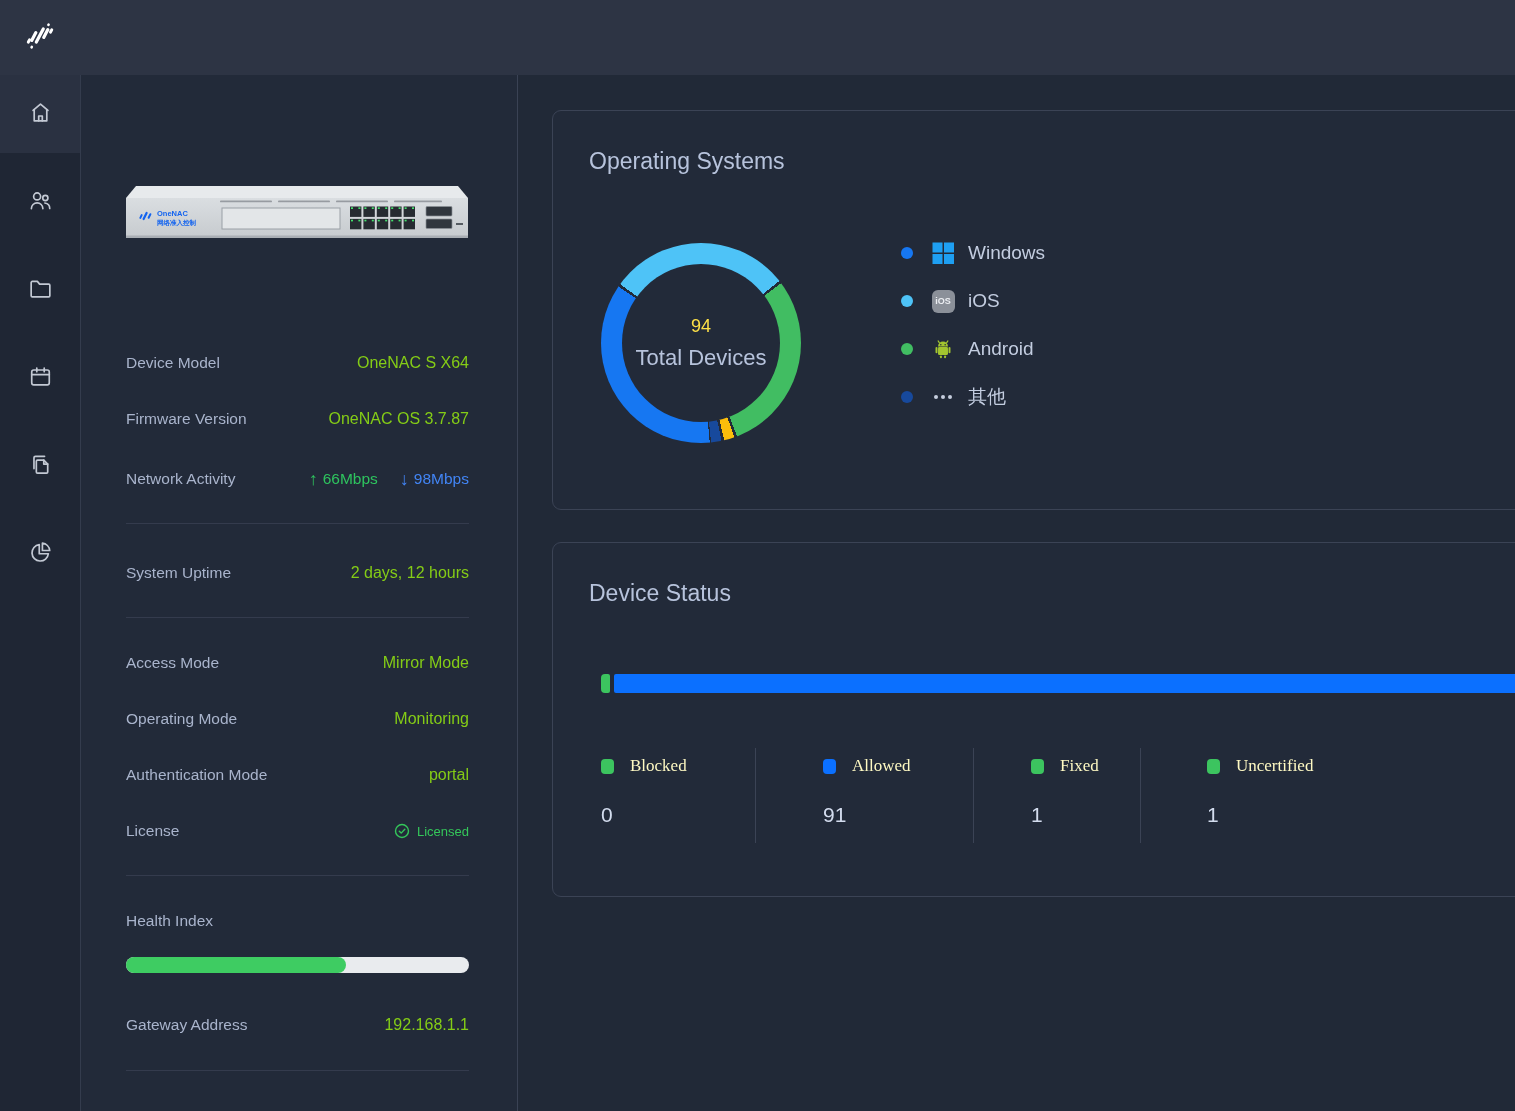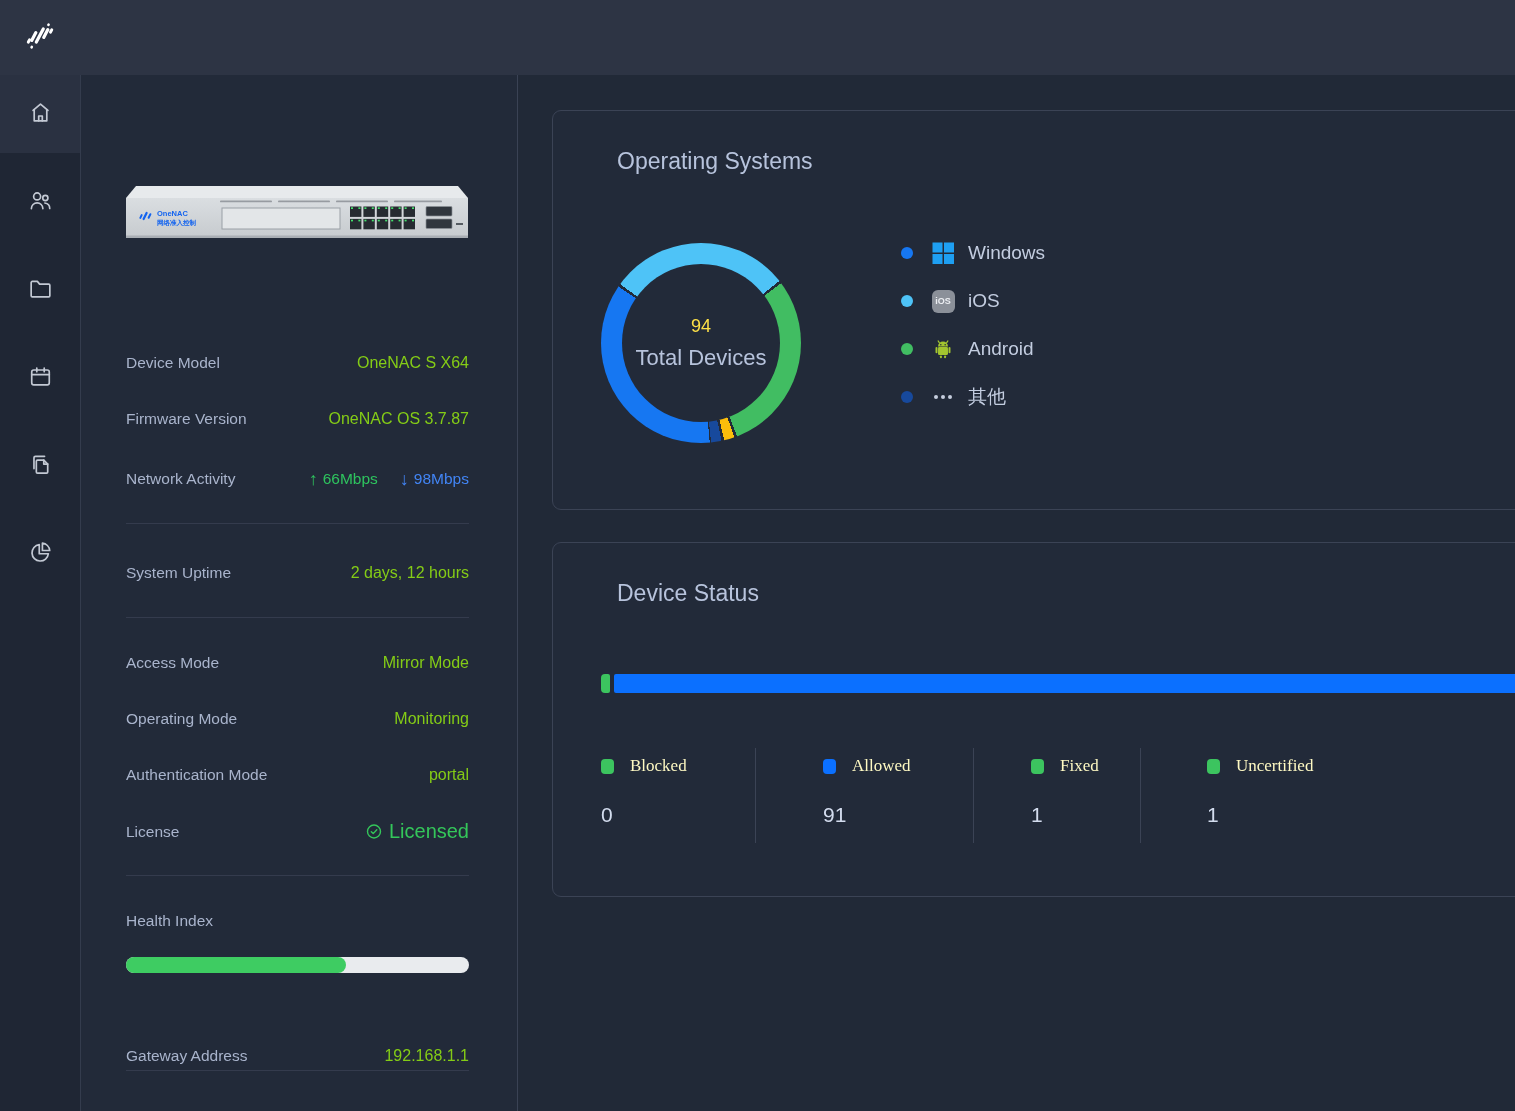--- a/index.html
+++ b/index.html
@@ -22,28 +22,28 @@
   .device-panel{position:absolute;left:81px;top:75px;width:436px;height:1036px;background:#222a39;border-right:1px solid #3a4254;}
   .device-img{position:absolute;left:45px;top:108px;width:285px;height:58px;}
   .prow{position:absolute;left:45px;right:48px;display:flex;justify-content:space-between;align-items:center;transform:translateY(-50%);}
   .prow .lbl{font-size:15.5px;color:#a9b4cc;}
   .prow .val{font-size:16px;color:#84cc16;}
   .pdivider{position:absolute;left:45px;right:48px;height:1px;background:#3b4254;opacity:.75;}
   .net-val{display:flex;align-items:center;gap:22px;font-size:15.5px;}
   .up-pair{color:#2ec45e;display:flex;align-items:center;gap:5px;}
   .down-pair{color:#4285f5;display:flex;align-items:center;gap:5px;}
   .arrow{font-size:18px;line-height:1;}
-  .license-val{display:flex;align-items:center;gap:7px;color:#34c65a;font-size:20px;}
+  .license-val{display:flex;align-items:flex-end;gap:7px;color:#34c65a;font-size:13px;}
   .health-track{position:absolute;left:45px;right:48px;height:16px;border-radius:8px;background:#e9ebee;transform:translateY(-50%);}
   .health-fill{height:16px;border-radius:8px;background:#3ecc62;}
   
   .card{position:absolute;background:#222a39;border:1px solid #3b4355;border-radius:9px;}
   .card-os{left:552px;top:110px;width:1000px;height:398px;}
   .card-status{left:552px;top:542px;width:1000px;height:353px;}
-  .card-title{position:absolute;left:64px;top:50px;font-size:23px;color:#b7c3dc;transform:translateY(-50%);white-space:nowrap;}
+  .card-title{position:absolute;left:36px;top:50px;font-size:23px;color:#b7c3dc;transform:translateY(-50%);white-space:nowrap;}
   
   .donut{position:absolute;left:48px;top:132px;width:200px;height:200px;border-radius:50%;}
   .donut-hole{position:absolute;left:21px;top:21px;width:158px;height:158px;border-radius:50%;background:#222a39;
      display:flex;flex-direction:column;align-items:center;justify-content:center;gap:8px;}
   .donut-num{font-size:18px;color:#fde047;}
   .donut-sub{font-size:22px;color:#b7c3dc;}
   
   .os-legend{position:absolute;left:348px;top:118px;}
   .os-legend-row{display:flex;align-items:center;height:48px;cursor:pointer;}
   .dot{width:12px;height:12px;border-radius:50%;flex:0 0 auto;}
@@ -266,21 +266,21 @@
   </div>
 
   <div class="pdivider" style="top:800px"></div>
 
   <div class="prow" style="top:846px">
     <span class="lbl">Health Index</span>
   </div>
   <div class="health-track" style="top:890px">
     <div class="health-fill" style="width: 64%;"></div>
   </div>
-  <div class="prow" style="top:981px">
+  <div class="prow" style="top:950px">
     <span class="lbl">Gateway Address</span>
     <span class="val">192.168.1.1</span>
   </div>
 
   <div class="pdivider" style="top:995px"></div>
 </section>
 
 <section class="card card-os">
   <h2 class="card-title" style="margin:0;font-weight:normal">Operating Systems</h2>
 

